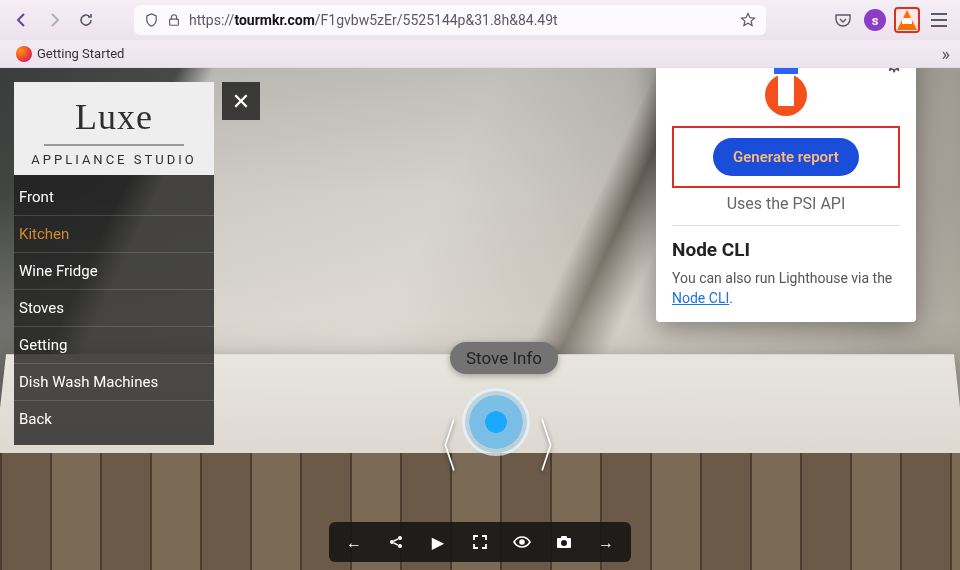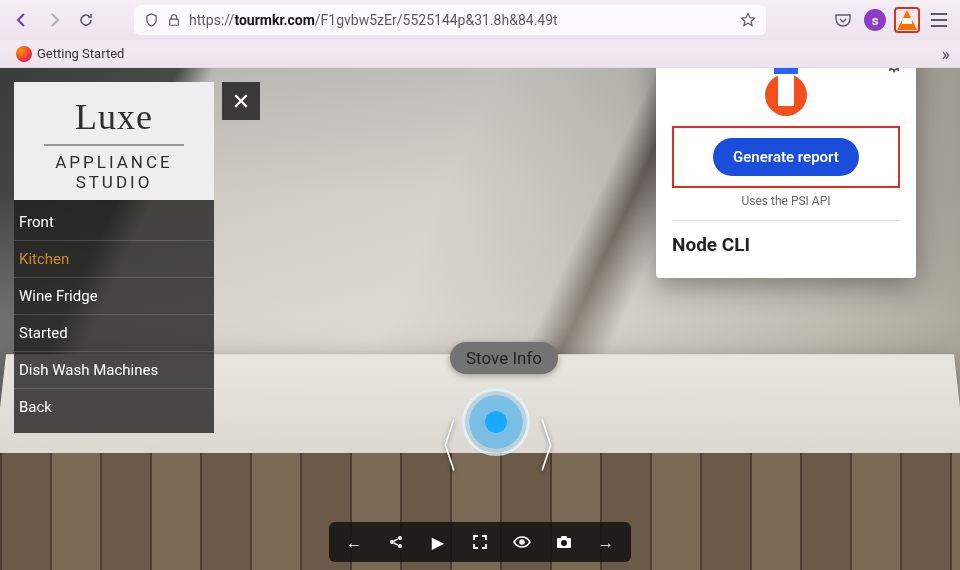--- a/index.html
+++ b/index.html
@@ -23,43 +23,43 @@
 .viewport{position:relative;width:960px;height:502px;overflow:hidden}
 .kitchen-bg{position:absolute;inset:0;background:
  linear-gradient(180deg,rgba(55,60,58,.2) 0%,rgba(90,90,85,.1) 25%,rgba(210,205,195,.3) 50%,rgba(130,120,105,.4) 100%),
  linear-gradient(115deg,#3a3d3b 0%, #4a4d4a 15%, #d9d6ce 18%, #e2dfd7 42%, #cfcbc2 55%, #6b6258 58%, #d4cfc6 62%, #b8b2a7 80%, #8a8378 100%);
  filter:saturate(.9)}
 .countertop{position:absolute;left:0;right:0;top:285px;height:110px;background:linear-gradient(180deg,#e8e5df 0%,#dcd8d0 100%);transform:perspective(600px) rotateX(8deg);box-shadow:0 4px 20px rgba(0,0,0,.25)}
 .cabinets{position:absolute;left:0;right:0;top:385px;bottom:0;background:repeating-linear-gradient(90deg,#4a3d30 0 2px,#6b5a47 2px 50px,#4a3d30 50px 52px,#7a6a56 52px 100px)}
 .menu-panel{position:absolute;top:14px;left:14px;width:200px;background:rgba(28,28,28,.78);color:#fff}
 .logo-box{background:#eeeeee;color:#2e2e2e;padding:14px 10px 8px;text-align:center}
 .logo-main{font-family:Liberation Serif, serif;font-size:36px;font-weight:400;letter-spacing:1px}
-.logo-sub{font-size:17px;letter-spacing:3px;margin-top:4px}
+.logo-sub{font-size:13px;letter-spacing:3px;margin-top:4px}
 .logo-hr{height:2px;background:#999;margin:6px 20px}
 .menu-list{list-style:none;padding:4px 0 8px}
 .menu-list li{padding:9px 5px;font-size:15px;border-bottom:1px solid rgba(255,255,255,.15);cursor:pointer}
 .menu-list li:last-child{border-bottom:none}
 .menu-list li.active{color:#d08a2e}
 .close-box{position:absolute;top:14px;left:222px;width:38px;height:38px;background:rgba(28,28,28,.82);display:flex;align-items:center;justify-content:center;color:#fff;font-size:22px;cursor:pointer}
 .hotspot-label{position:absolute;top:274px;left:450px;background:#737373;color:#222;padding:6px 16px;border-radius:16px;font-size:17px;box-shadow:0 2px 6px rgba(0,0,0,.3)}
 .hotspot-ring{position:absolute;top:320px;left:462px;width:68px;height:68px;border-radius:50%;background:radial-gradient(circle,#1aa9ff 0 22%,rgba(55,170,240,.6) 23% 55%,rgba(80,180,240,.25) 56% 100%);box-shadow:0 0 0 3px rgba(255,255,255,.6) inset}
 .arrow-l,.arrow-r{position:absolute;top:350px;font-size:42px;color:#fff;text-shadow:0 1px 4px rgba(0,0,0,.5);transform:scaleY(1.4);cursor:pointer}
 .arrow-l{left:418px}
 .arrow-r{left:536px}
 .tour-ctrls{position:absolute;bottom:8px;left:50%;transform:translateX(-50%);background:rgba(20,20,20,.88);border-radius:6px;display:flex;padding:6px 4px}
 .tour-ctrls .tc{width:42px;height:28px;display:flex;align-items:center;justify-content:center;color:#fff;font-size:16px;cursor:pointer}
 .lighthouse-panel{position:absolute;top:-26px;right:44px;width:260px;background:#fff;border-radius:4px;box-shadow:0 8px 28px rgba(0,0,0,.35);padding:14px 16px;z-index:50}
 .gear{position:absolute;top:10px;right:12px;color:#555;font-size:22px;cursor:pointer}
 .lh-logo{width:70px;height:60px;margin:0 auto 10px;position:relative}
 .lh-base{position:absolute;bottom:0;left:14px;width:42px;height:42px;border-radius:50%;background:#f4501e}
 .lh-tower{position:absolute;bottom:10px;left:27px;width:16px;height:40px;background:#fff}
 .lh-light{position:absolute;top:0;left:23px;width:24px;height:18px;background:#2962ff;border-radius:4px 4px 0 0}
 .gen-wrap{border:2px solid #d93025;padding:10px;text-align:center;margin-bottom:6px}
-.gen-btn{background:#1a4dd9;color:#ffffff;border:none;padding:10px 20px;border-radius:20px;font-size:15px;font-weight:600;cursor:pointer}
-.psi{font-size:12px;color:#666;text-align:center;}
+.gen-btn{background:#1a4dd9;color:#fdba74;border:none;padding:10px 20px;border-radius:20px;font-size:15px;font-weight:600;cursor:pointer}
+.psi{font-size:16px;color:#666;text-align:center;}
 .lh-hr{border:none;border-top:1px solid #ddd;margin:12px 0}
 .lh-h{font-size:19px;font-weight:700;color:#222;margin-bottom:8px}
 .lh-p{font-size:14px;color:#555;line-height:1.4}
 .lh-p a{color:#1a73e8;text-decoration:underline}
 svg{display:block}
 </style>
 </head>
 <body>
 
 <div class="browser-chrome">
@@ -128,21 +128,22 @@
   <div class="menu-panel">
     <div class="logo-box">
       <div class="logo-main">Luxe</div>
       <div class="logo-hr"></div>
       <div class="logo-sub">APPLIANCE STUDIO</div>
     </div>
     <ul class="menu-list">
       <li>Front</li>
       <li class="active">Kitchen</li>
       <li>Wine Fridge</li>
-      <li>Started</li>
+      <li>Stoves</li>
+      <li>Getting</li>
       <li>Dish Wash Machines</li>
       <li>Back</li>
     </ul>
   </div>
 
   <div class="close-box">✕</div>
 
   <div class="hotspot-label">Stove Info</div>
   <div class="hotspot-ring"></div>
   <div class="arrow-l">〈</div>
@@ -186,14 +187,17 @@
       <div class="lh-base"></div>
         <div class="lh-tower"></div>
         <div class="lh-light"></div>
     </div>
     <div class="gen-wrap">
       <button class="gen-btn">Generate report</button>
     </div>
     <div class="psi">Uses the PSI API</div>
     <hr class="lh-hr">
     <div class="lh-h">Node CLI</div>
+    <p class="lh-p">
+      <span>You can also run Lighthouse via the </span><a href="#">Node CLI</a><span>.</span>
+    </p>
   </div>
 </div>
 
 </body></html>

